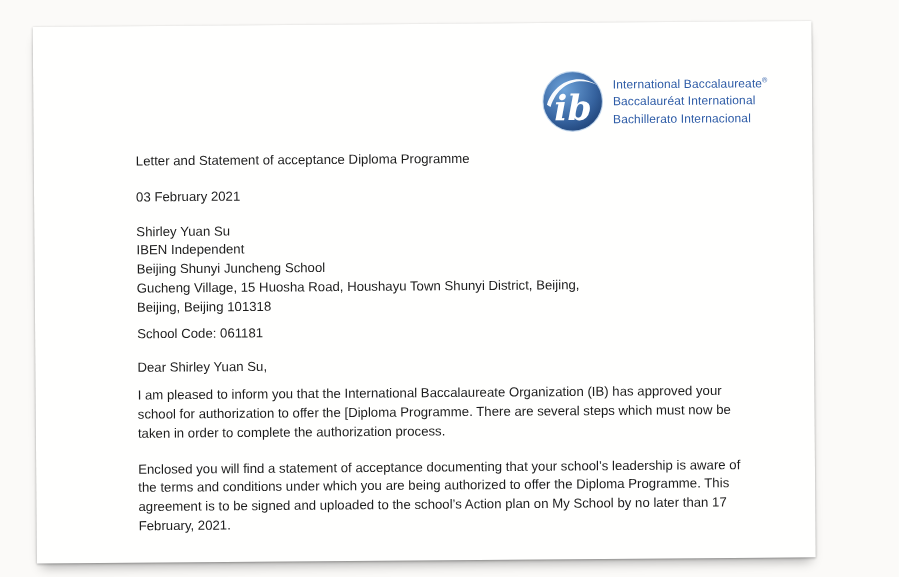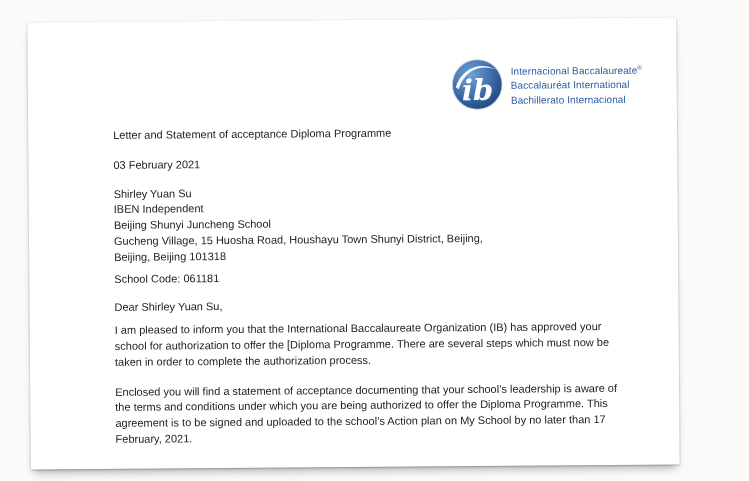--- a/index.html
+++ b/index.html
@@ -50,21 +50,21 @@
           <stop offset="0" stop-color="#6ea3d9"></stop>
           <stop offset="0.55" stop-color="#36639f"></stop>
           <stop offset="1" stop-color="#0f2c5c"></stop>
         </radialGradient>
       </defs>
       <circle cx="25.5" cy="25.5" r="24.8" fill="url(#sphereGrad)" stroke="rgba(190,212,236,0.8)" stroke-width="1"></circle>
       <path d="M4 28 C 10 9, 30 1, 46 12 C 33 5, 14 8, 7 30 Z" fill="#ffffff" opacity="0.96"></path>
       <text x="10" y="41" font-size="29" font-weight="bold" font-style="italic" font-family="DejaVu Serif, Liberation Serif, serif" fill="#ffffff">ib</text>
     </svg>
     <div class="logo-text">
-      <div class="line"><span>Internacional Baccalaureate</span><sup class="reg">®</sup></div>
+      <div class="line"><span>International Baccalaureate</span><sup class="reg">®</sup></div>
       <div class="line">Baccalauréat International</div>
       <div class="line">Bachillerato Internacional</div>
     </div>
   </div>
 
   <div class="letter">
 
     <div class="block mb-title line">Letter and Statement of acceptance Diploma Programme</div>
 
     <div class="block mb-date line">03 February 2021</div>

